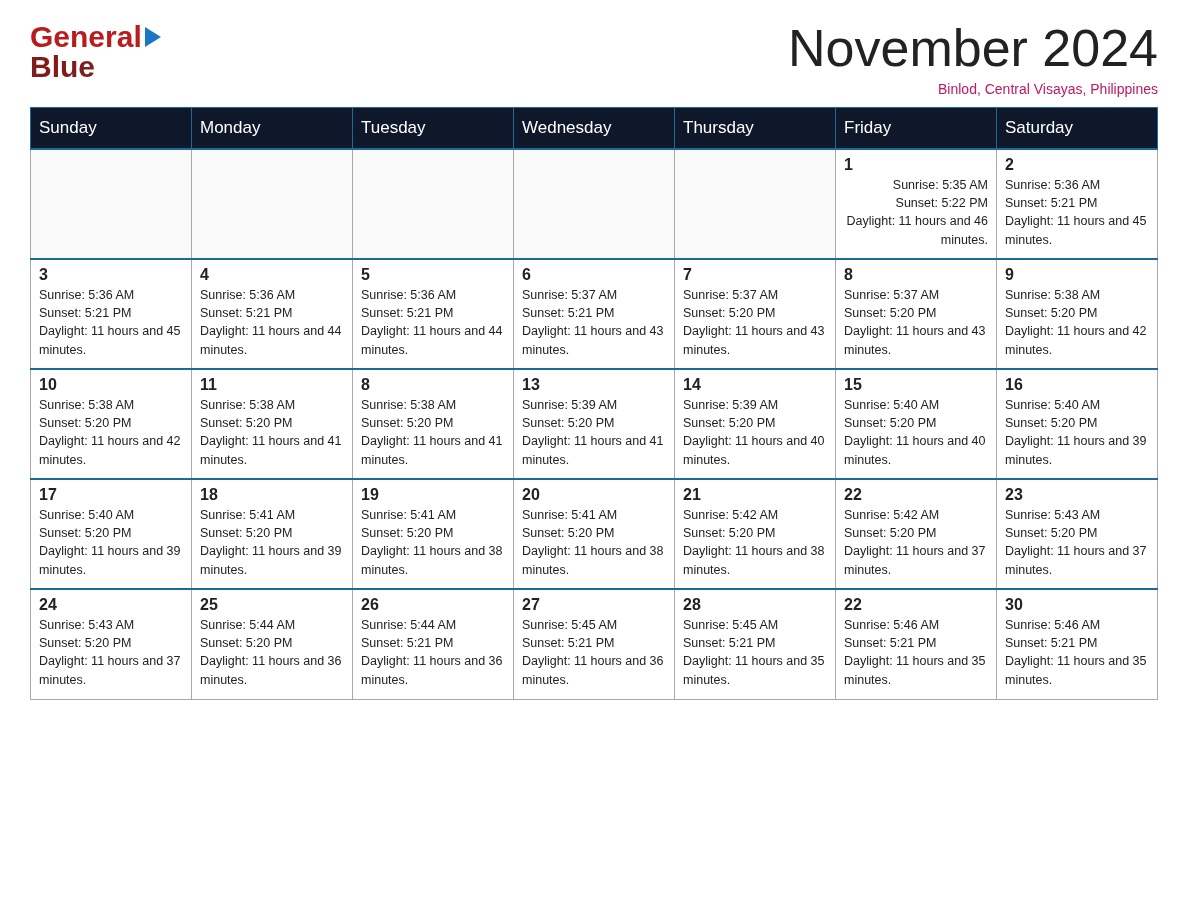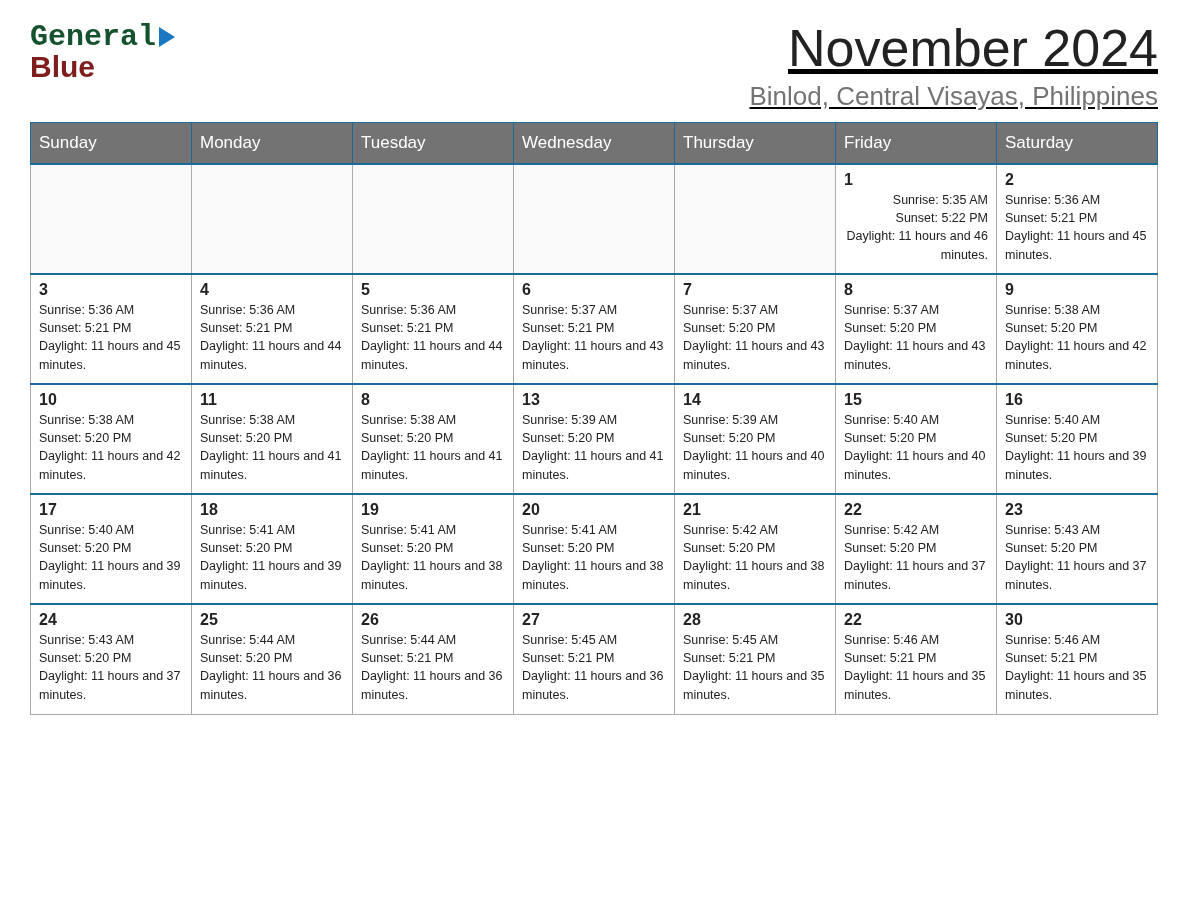--- a/index.html
+++ b/index.html
@@ -16,40 +16,39 @@
       align-items: flex-start;
       margin-bottom: 10px;
     }
     .logo {
       display: flex;
       flex-direction: column;
       align-items: flex-start;
     }
     .title-section {
       text-align: right;
-      text-decoration: underline;
     }
     .month-title {
       font-size: 52px;
       font-weight: normal;
       color: #222;
       line-height: 1.1;
     }
     .location-title {
-      font-size: 26px;
-      color: #737373;
+      font-size: 14px;
+      color: #be185d;
       margin-top: 4px;
     }
     .calendar {
       width: 100%;
       border-collapse: collapse;
       margin-top: 10px;
     }
     .calendar th {
-      background-color: #737373;
+      background-color: #0f172a;
       color: #fff;
       font-size: 17px;
       font-weight: normal;
       padding: 10px 8px;
       text-align: left;
       border: 1px solid #1a6b9a;
     }
     .calendar td {
       border: 1px solid #aaa;
       vertical-align: top;
@@ -76,22 +75,21 @@
     .empty-cell {
       background: #f9f9f9;
     }
     .logo-line1 {
       display: flex;
       align-items: center;
     }
     .logo-general {
       font-size: 30px;
       font-weight: bold;
-      color: #14532d;
-      font-family: Liberation Mono, monospace;
+      color: #b91c1c;
     }
     .logo-arrow {
       width: 0;
       height: 0;
       border-top: 10px solid transparent;
       border-bottom: 10px solid transparent;
       border-left: 16px solid #1a78c2;
       display: inline-block;
       margin-left: 3px;
     }

